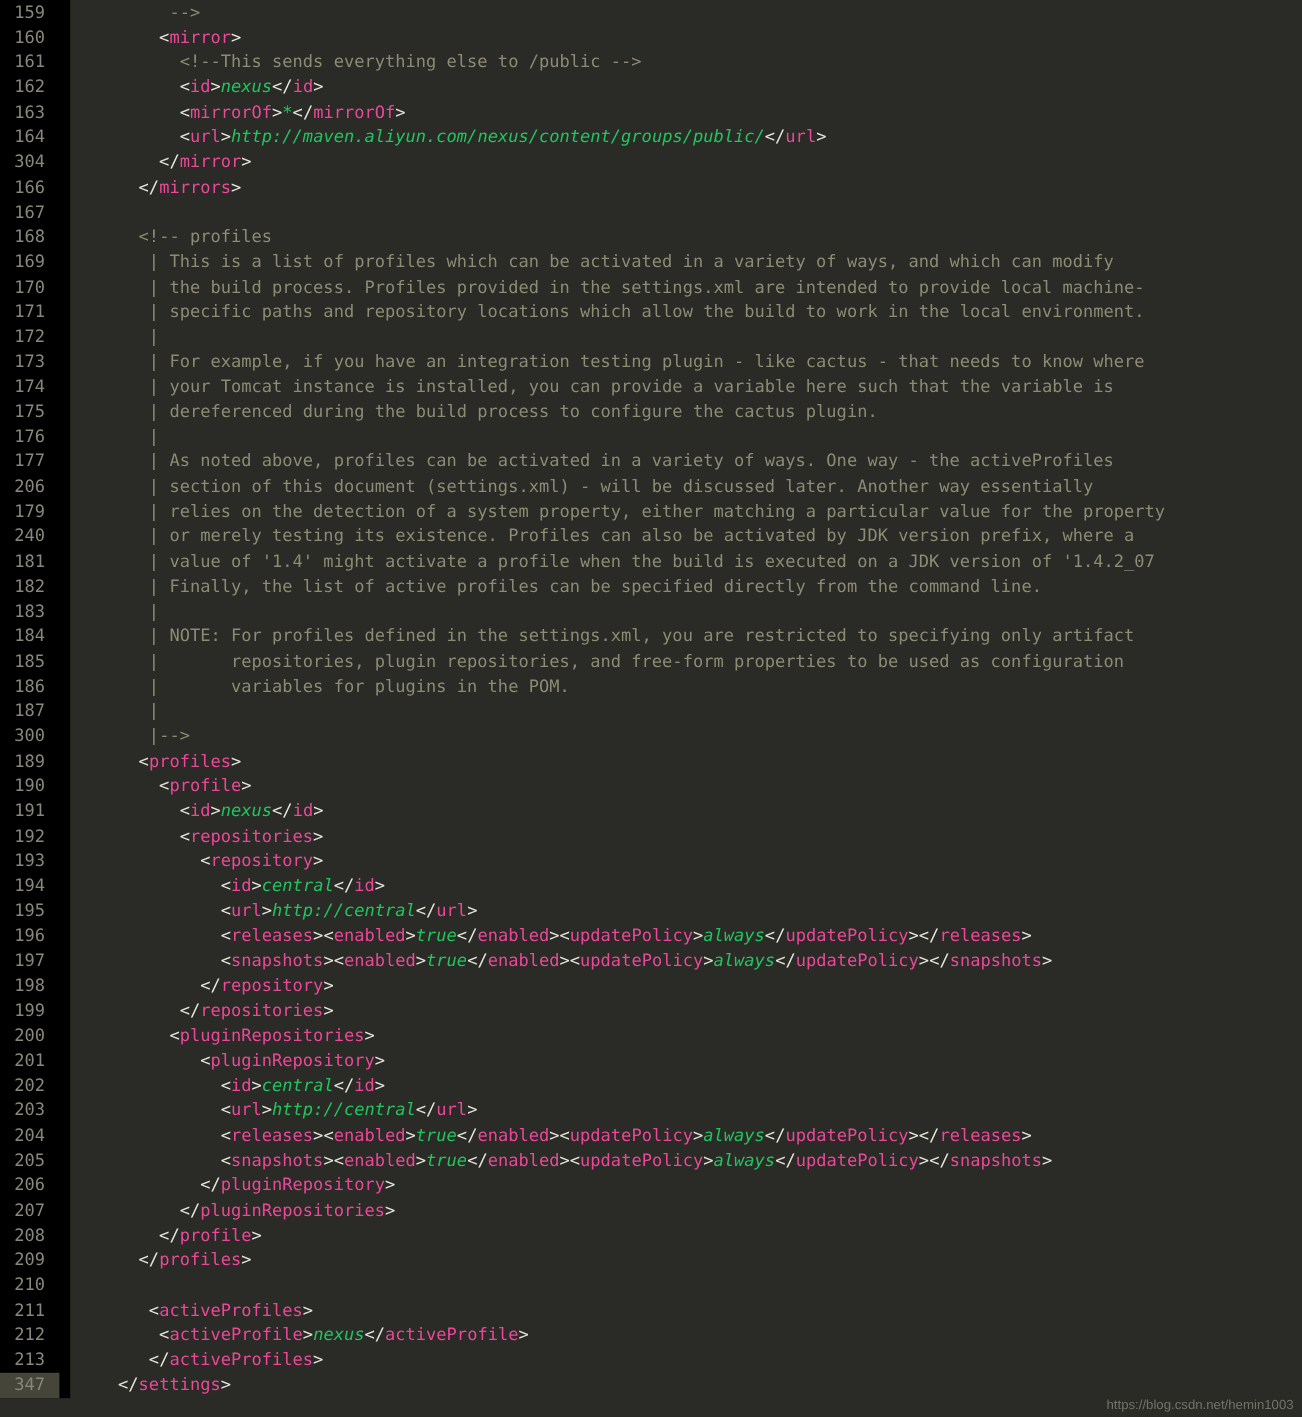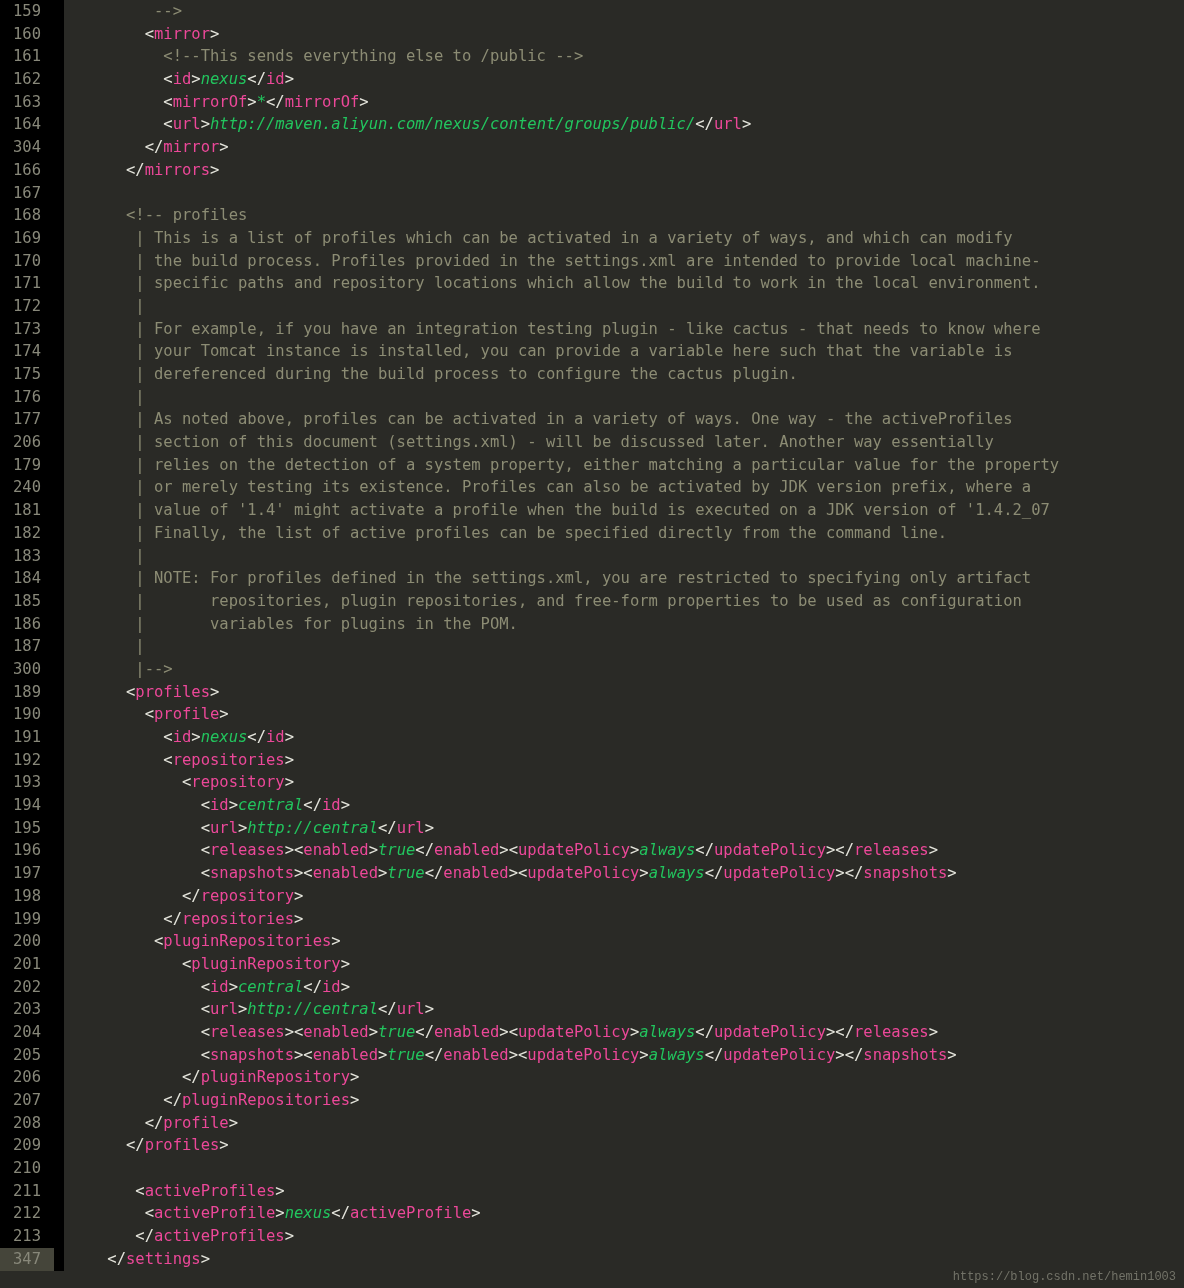--- a/index.html
+++ b/index.html
@@ -29,21 +29,21 @@
   .code .row { display:block; height:22.7px; }
   .t-br  { color:#e6e6dd; } 
   .t-tag { color:#ec4899; font-weight:500;}
   .t-txt { color:#22c55e;font-style:italic; }
   .t-cm  { color:#8c8c74; }
   .watermark {
     position: fixed;
     right: 8px; bottom: 4px;
     font-size: 12px;
     color: #9a9a8c;
-    font-family: Liberation Mono, monospace;
+    font-family: Liberation Sans, sans-serif;
     opacity:0.65;
     text-align:center;
   }
 </style>
 </head>
 <body>
 
 <div class="editor">
   <div class="gutter" id="gutter">
       <span class="ln">159</span>

